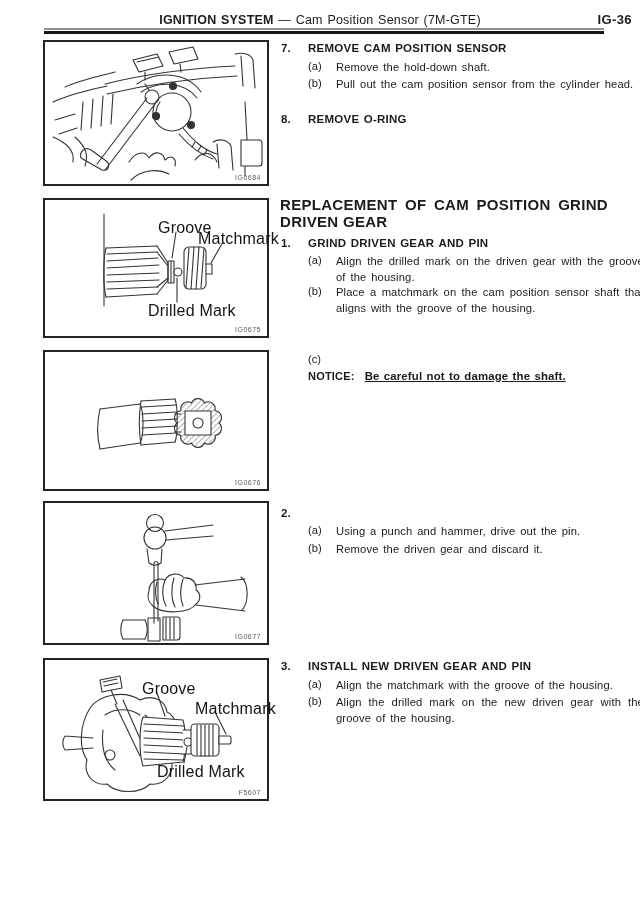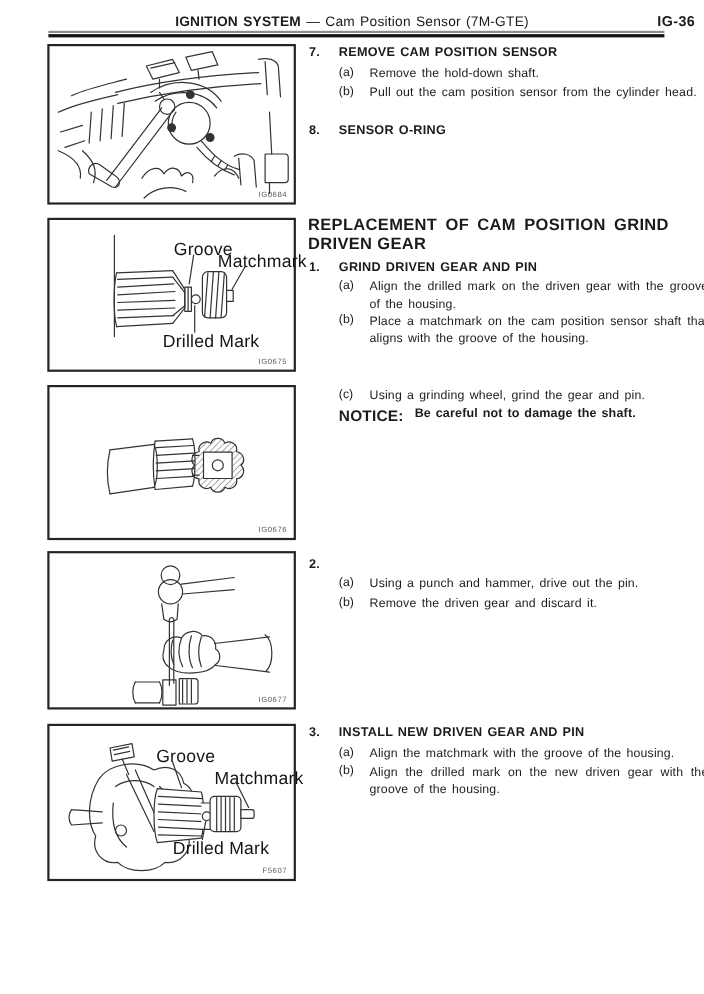--- a/index.html
+++ b/index.html
@@ -38,22 +38,22 @@
   .num{flex:none;width:27px;font-weight:bold;font-size:11.5px;letter-spacing:.2px;}
   .letter{flex:none;width:28px;font-size:11.2px;}
   .ttl{font-weight:bold;font-size:11.5px;letter-spacing:.25px;word-spacing:1px;}
   .txt{font-size:11.2px;line-height:15.5px;letter-spacing:.15px;word-spacing:1.5px;}
   .txt.j{text-align:justify;}
   .bighead{
     position:absolute;left:280px;width:328px;font-weight:bold;font-size:15px;
     letter-spacing:.3px;line-height:17px;
   }
   .bighead.jall{text-align:justify;text-align-last:justify;}
-  .noticelabel{flex:none;font-weight:bold;font-size:14px;margin-right:10px;letter-spacing:.2px;}
-  .noticetext{font-weight:bold;font-size:11.4px;letter-spacing:.15px;word-spacing:1px;}
+  .noticelabel{flex:none;font-weight:bold;font-size:11px;margin-right:10px;letter-spacing:.2px;}
+  .noticetext{font-weight:bold;font-size:11.4px;letter-spacing:.15px;word-spacing:1px;text-decoration:underline;}
 </style>
 </head>
 <body>
 
 <div class="page">
 
   <div class="hdr-title">
     <b>IGNITION SYSTEM</b>
     <span>— Cam Position Sensor (7M-GTE)</span>
   </div>
@@ -209,41 +209,40 @@
     <span class="letter">(a)</span>
     <div class="txt">Remove the hold-down shaft.</div>
   </div>
   <div class="row itemrow" style="top:77px;">
     <span class="letter">(b)</span>
     <div class="txt j">Pull out the cam position sensor from the cylinder head.</div>
   </div>
 
   <div class="row numrow" style="top:113px;">
     <span class="num">8.</span>
-    <div class="ttl">SENSOR O-RING</div>
+    <div class="ttl">REMOVE O-RING</div>
   </div>
 
   <div class="bighead jall" style="top:196px;">REPLACEMENT OF CAM POSITION GRIND</div>
   <div class="bighead" style="top:213px;">DRIVEN GEAR</div>
 
   <div class="row numrow" style="top:237px;">
     <span class="num">1.</span>
     <div class="ttl">GRIND DRIVEN GEAR AND PIN</div>
   </div>
   <div class="row itemrow" style="top:254px;">
     <span class="letter">(a)</span>
     <div class="txt j">Align the drilled mark on the driven gear with the groove of the housing.</div>
   </div>
   <div class="row itemrow" style="top:285px;">
     <span class="letter">(b)</span>
     <div class="txt j">Place a matchmark on the cam position sensor shaft that aligns with the groove of the housing.</div>
   </div>
   <div class="row itemrow" style="top:353px;">
     <span class="letter">(c)</span>
-    <div class="txt">Using a grinding wheel, grind the gear and pin.</div>
   </div>
   <div class="row itemrow" style="top:370px;">
     <span class="noticelabel">NOTICE:</span>
     <div class="noticetext">Be careful not to damage the shaft.</div>
   </div>
 
   <div class="row numrow" style="top:507px;">
     <span class="num">2.</span>
   </div>
   <div class="row itemrow" style="top:524px;">

